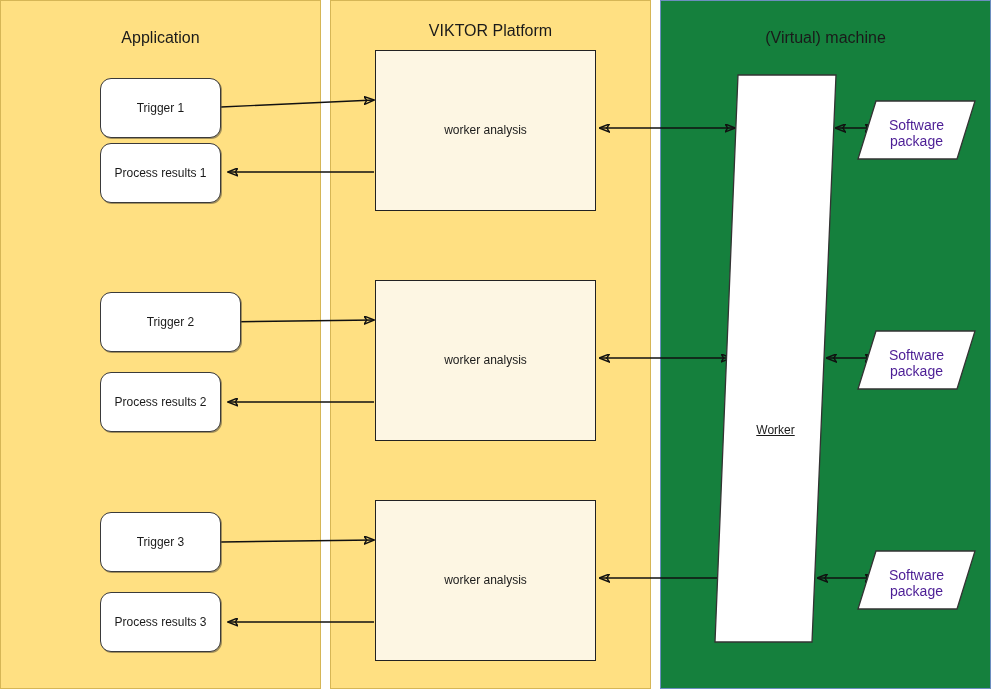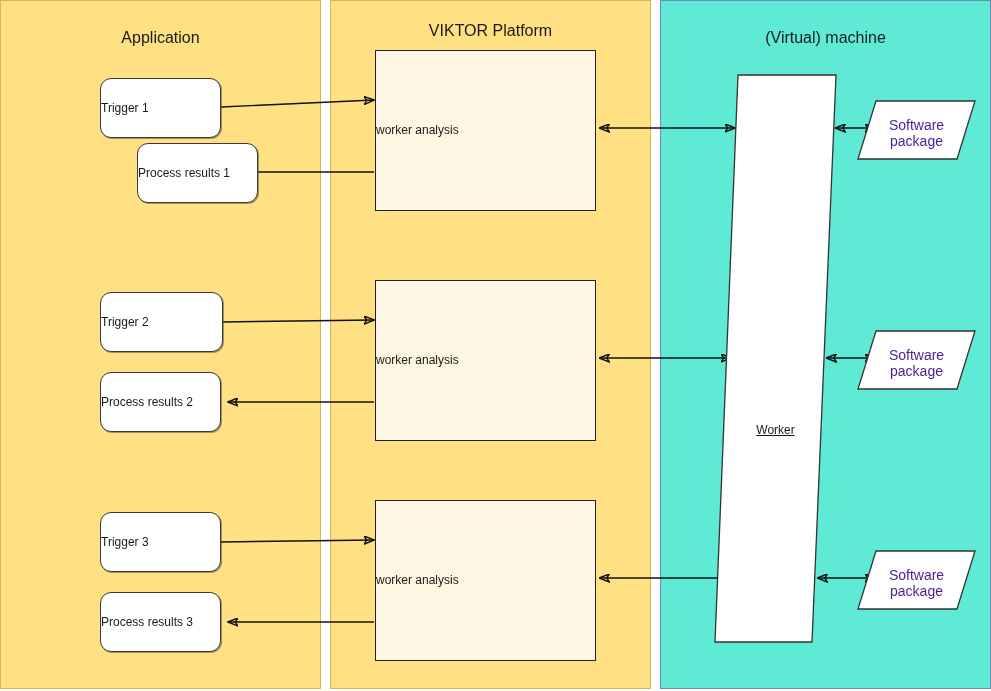--- a/index.html
+++ b/index.html
@@ -36,20 +36,21 @@
     color: #1a1a1a;
     line-height: 14px;
     white-space: nowrap;
   }
   
   .node {
     position: absolute;
     box-sizing: border-box;
     display: flex;
     align-items: center;
+    justify-content: center;
     text-align: center;
     font-size: 12px;
     color: #1a1a1a;
     line-height: 15px;
   }
   .rounded-box {
     background: #ffffff;
     border: 1px solid #3a3a3a;
     border-radius: 11px;
     box-shadow: 1px 1px 0 0 rgba(90,80,60,0.55);
@@ -112,21 +113,21 @@
 <div id="canvas">
 
   <div class="lane" style="left:0px; top:0px; width:321px; height:689px; background:#ffe082;">
     <div class="lane-title" style="top:30px;">Application</div>
   </div>
 
   <div class="lane" style="left:330px; top:0px; width:321px; height:689px; background:#ffe082;">
     <div class="lane-title" style="top:23px;">VIKTOR Platform</div>
   </div>
 
-  <div class="lane blue" style="left:660px; top:0px; width:331px; height:689px; background:#5eead4;">
+  <div class="lane blue" style="left:660px; top:0px; width:331px; height:689px; background:#15803d;">
     <div class="lane-title" style="top:30px;">(Virtual) machine</div>
   </div>
 
   <svg id="edges" viewBox="0 0 991 691" xmlns="http://www.w3.org/2000/svg">
     <defs>
       <marker id="ah" markerWidth="11" markerHeight="9" refX="10.2" refY="4.5" orient="auto" markerUnits="userSpaceOnUse">
         <path d="M0,0.3 L10.5,4.5 L0,8.7 L3,4.5 Z" fill="#111111" stroke="none"></path>
       </marker>
       <marker id="ahs" markerWidth="11" markerHeight="9" refX="0.8" refY="4.5" orient="auto" markerUnits="userSpaceOnUse">
         <path d="M10.5,0.3 L0,4.5 L10.5,8.7 L7.5,4.5 Z" fill="#111111" stroke="none"></path>
@@ -154,25 +155,25 @@
     <polygon class="svg-shape-fill" points="738,75 836,75 812,642 715,642"></polygon>
 
     <polygon class="svg-shape-fill" points="876,101 975,101 957,159 858,159"></polygon>
     <polygon class="svg-shape-fill" points="876,331 975,331 957,389 858,389"></polygon>
     <polygon class="svg-shape-fill" points="876,551 975,551 957,609 858,609"></polygon>
   </svg>
 
   <div class="node rounded-box" style="left:100px; top:78px; width:121px; height:60px;">
     <span>Trigger 1</span>
   </div>
-  <div class="node rounded-box" style="left:100px; top:143px; width:121px; height:60px;margin-left:37px;">
+  <div class="node rounded-box" style="left:100px; top:143px; width:121px; height:60px;">
     <span>Process results 1</span>
   </div>
 
-  <div class="node rounded-box" style="left:100px; top:292px; width:123px; height:60px;">
+  <div class="node rounded-box" style="left:100px; top:292px; width:141px; height:60px;">
     <span>Trigger 2</span>
   </div>
   <div class="node rounded-box" style="left:100px; top:372px; width:121px; height:60px;">
     <span>Process results 2</span>
   </div>
 
   <div class="node rounded-box" style="left:100px; top:512px; width:121px; height:60px;">
     <span>Trigger 3</span>
   </div>
   <div class="node rounded-box" style="left:100px; top:592px; width:121px; height:60px;">

